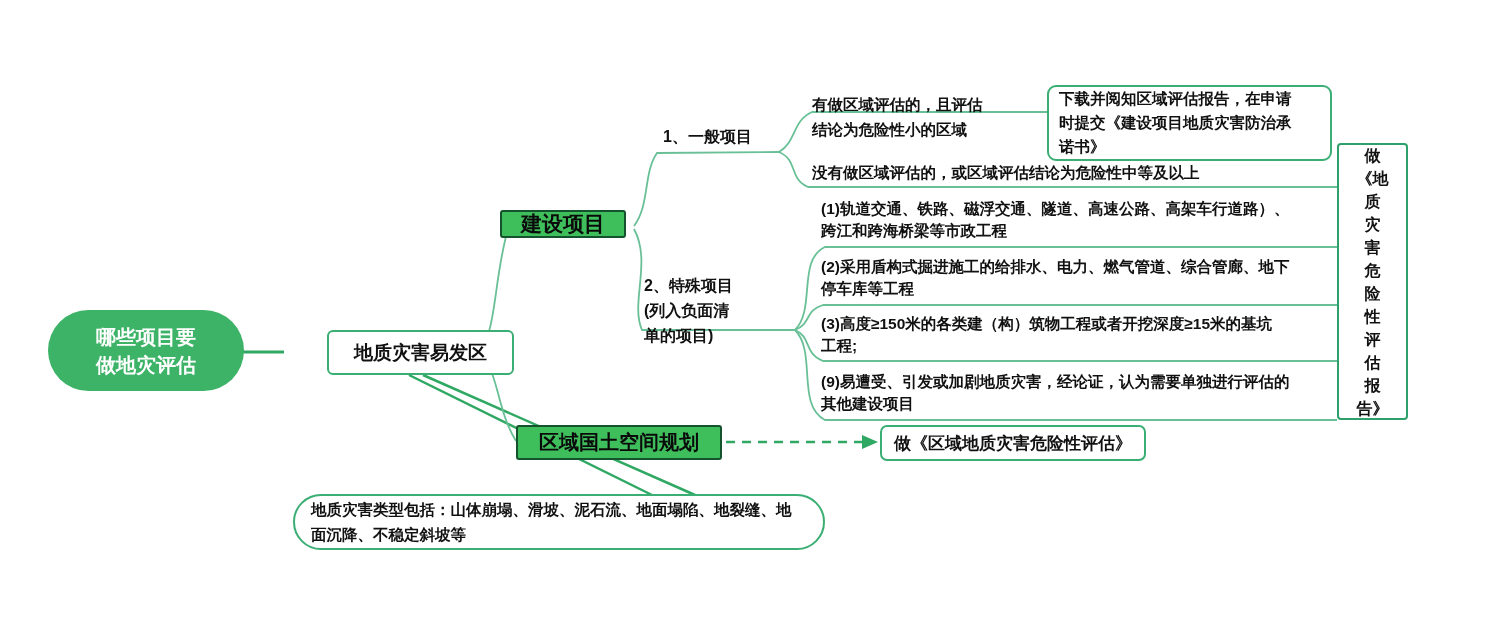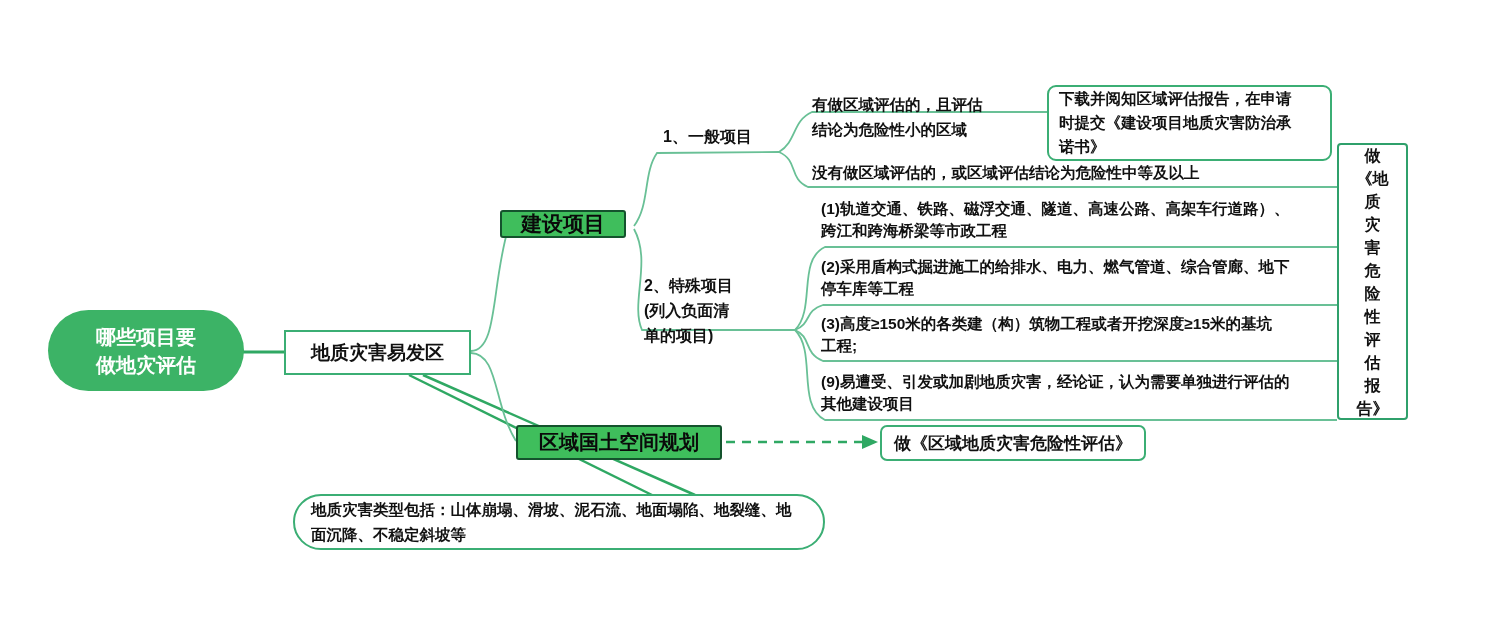--- a/index.html
+++ b/index.html
@@ -11,22 +11,22 @@
   .node{position:absolute;z-index:2;box-sizing:border-box;color:#111;font-weight:700;}
   .pre{white-space:pre-line;}
   
   .root{
     left:48px;top:310px;width:196px;height:81px;border-radius:41px;
     background:#3CB366;color:#ffffff;font-size:20px;line-height:28px;
     display:flex;align-items:center;justify-content:center;
   }
   
   .wbox{
-    background:#ffffff;border:2px solid #3BAE74;border-radius:0;
-    display:flex;align-items:center;justify-content:center;text-align:center;
+    background:#ffffff;border:2px solid #3BAE74;border-radius:6px;
+    display:flex;align-items:center;justify-content:center;text-align:center;margin-left:43px;
   }
   .prone{left:284px;top:330px;width:187px;height:45px;font-size:19px;}
   
   .gbox{
     background:#3FBE5C;border:2px solid #14532D;border-radius:3px;
     display:flex;align-items:center;justify-content:center;text-align:center;color:#0a0a0a;
   }
   .construction{left:500px;top:210px;width:126px;height:28px;font-size:21px;}
   .planning{left:516px;top:425px;width:206px;height:35px;font-size:20px;}
   

